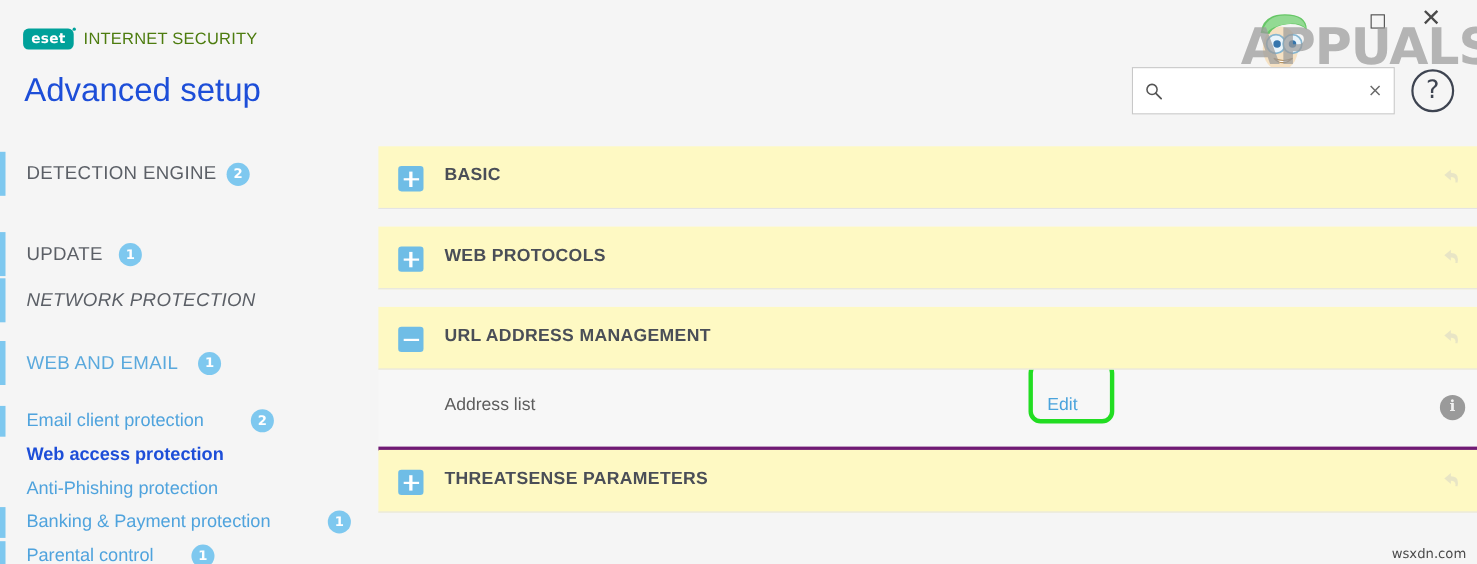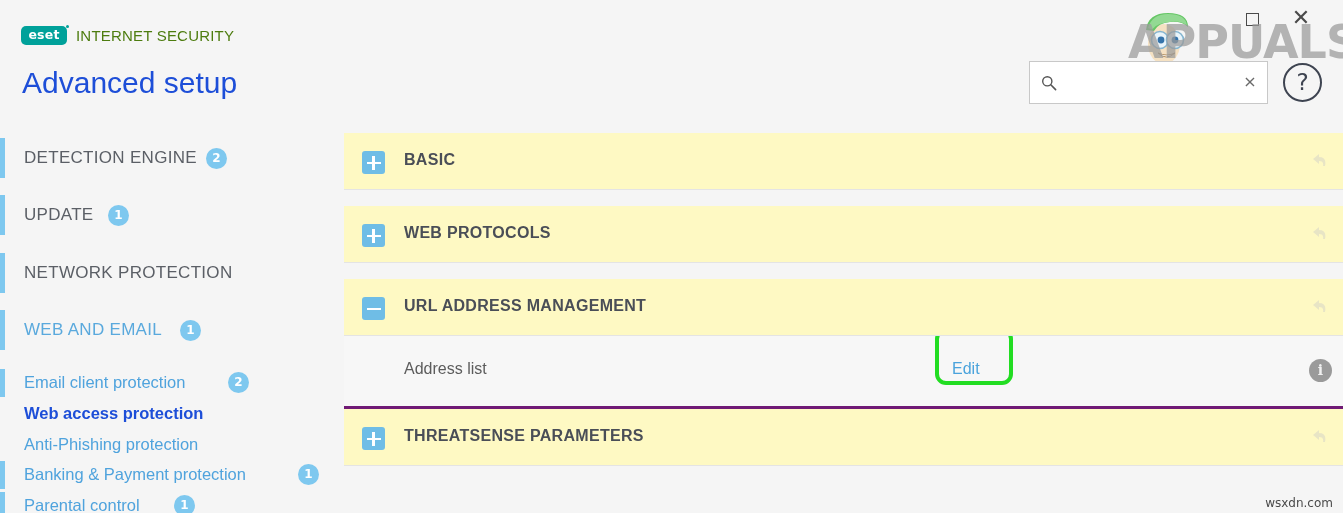--- a/index.html
+++ b/index.html
@@ -364,26 +364,26 @@
   <div id="search-clear">×</div>
 </div>
 <div id="help-button">?</div>
 
 <div id="sidebar">
     <div class="nav-row" style="top: 18px; height: 40px;">
       <div class="nav-accent" style="top: 0px; height: 40px;"></div>
       <div class="nav-label nav-top gray" style="left: 24px; top: 10px;">DETECTION ENGINE</div>
       <div class="badge" style="left: 206px; top: 10px;">2</div>
     </div>
-    <div class="nav-row" style="top: 75px; height: 40px; padding-left: 36px;">
+    <div class="nav-row" style="top: 91px; height: 40px; padding-left: 36px;">
       <div class="nav-accent" style="top: 0px; height: 40px;"></div>
       <div class="nav-label nav-top gray" style="left: 24px; top: 10px;">UPDATE</div>
       <div class="badge" style="left: 108px; top: 10px;">1</div>
     </div>
-    <div class="nav-row" style="top: 133px; height: 40px;">
+    <div class="nav-row" style="top: 133px; height: 40px; font-style: italic;">
       <div class="nav-accent" style="top: 0px; height: 40px;"></div>
       <div class="nav-label nav-top gray" style="left: 24px; top: 10px;">NETWORK PROTECTION</div>
     </div>
     <div class="nav-row" style="top: 190px; height: 40px;">
       <div class="nav-accent" style="top: 0px; height: 40px;"></div>
       <div class="nav-label nav-top blue" style="left: 24px; top: 10px;">WEB AND EMAIL</div>
       <div class="badge" style="left: 180px; top: 10px;">1</div>
     </div>
     <div class="nav-row" style="top: 249px; height: 28px;">
       <div class="nav-accent" style="top: 0px; height: 28px;"></div>

